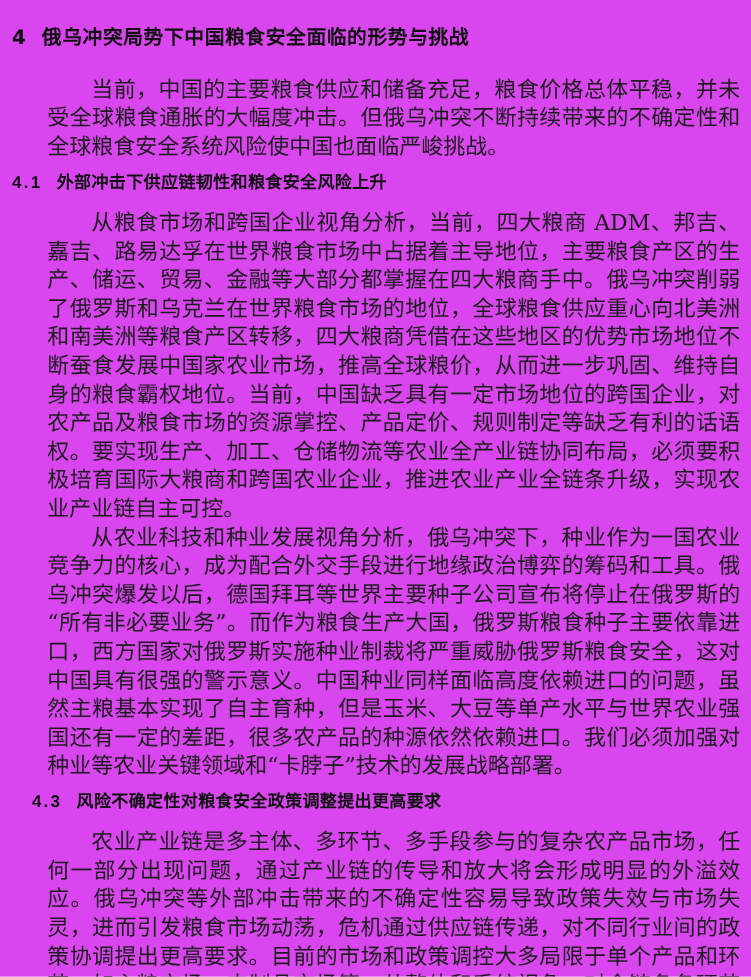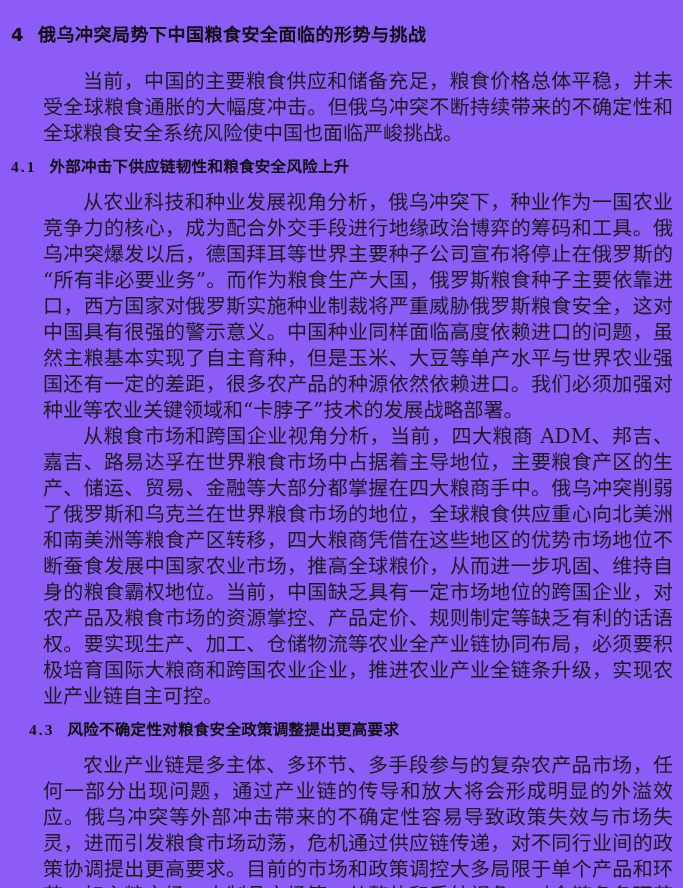--- a/index.html
+++ b/index.html
@@ -9,33 +9,33 @@
     height: 888px;
     overflow: hidden;
     font-family: "DejaVu Serif", "Liberation Serif", serif;
     color: #1c1c1c;
   }
   .page {
     width: 683px;
     height: 888px;
     padding: 14px 10px 0 11px;
     overflow: hidden;
-    background: #8b5cf6;
+    background: #d946ef;
   }
   .h-major {
     font-family: "DejaVu Sans", "Liberation Sans", sans-serif;
     font-size: 18px;
     font-weight: bold;
     color: #101010;
     line-height: 25px;
     letter-spacing: 0.5px;
   }
   .h-major .h-num { margin-right: 14px; }
   .h-minor {
-    font-family: Liberation Serif, serif;
+    font-family: Liberation Sans, sans-serif;
     font-size: 15.5px;
     font-weight: bold;
     color: #101010;
     line-height: 22px;
     letter-spacing: 0.3px;
   }
   .h-minor .h-num { margin-right: 13px; letter-spacing: 2px; }
   .h4-main { margin: 8px 0 21px 0; }
   .h-sub1 { margin: 10px 0 11px 0; }
   .h-sub2 { margin: 10px 0 11px 0; }
@@ -61,22 +61,22 @@
   </h1>
 
   <p class="body-para">当前，中国的主要粮食供应和储备充足，粮食价格总体平稳，并未受全球粮食通胀的大幅度冲击。但俄乌冲突不断持续带来的不确定性和全球粮食安全系统风险使中国也面临严峻挑战。</p>
 
   <h2 class="h-minor h-sub1">
     <span class="h-num">4.1</span><span class="h-title">外部冲击下供应链韧性和粮食安全风险上升</span>
   </h2>
 
 
 
+  <p class="body-para">从粮食市场和跨国企业视角分析，当前，四大粮商 ADM、邦吉、嘉吉、路易达孚在世界粮食市场中占据着主导地位，主要粮食产区的生产、储运、贸易、金融等大部分都掌握在四大粮商手中。俄乌冲突削弱了俄罗斯和乌克兰在世界粮食市场的地位，全球粮食供应重心向北美洲和南美洲等粮食产区转移，四大粮商凭借在这些地区的优势市场地位不断蚕食发展中国家农业市场，推高全球粮价，从而进一步巩固、维持自身的粮食霸权地位。当前，中国缺乏具有一定市场地位的跨国企业，对农产品及粮食市场的资源掌控、产品定价、规则制定等缺乏有利的话语权。要实现生产、加工、仓储物流等农业全产业链协同布局，必须要积极培育国际大粮商和跨国农业企业，推进农业产业全链条升级，实现农业产业链自主可控。</p>
   <p class="body-para">从农业科技和种业发展视角分析，俄乌冲突下，种业作为一国农业竞争力的核心，成为配合外交手段进行地缘政治博弈的筹码和工具。俄乌冲突爆发以后，德国拜耳等世界主要种子公司宣布将停止在俄罗斯的“所有非必要业务”。而作为粮食生产大国，俄罗斯粮食种子主要依靠进口，西方国家对俄罗斯实施种业制裁将严重威胁俄罗斯粮食安全，这对中国具有很强的警示意义。中国种业同样面临高度依赖进口的问题，虽然主粮基本实现了自主育种，但是玉米、大豆等单产水平与世界农业强国还有一定的差距，很多农产品的种源依然依赖进口。我们必须加强对种业等农业关键领域和“卡脖子”技术的发展战略部署。</p>
-  <p class="body-para">从粮食市场和跨国企业视角分析，当前，四大粮商 ADM、邦吉、嘉吉、路易达孚在世界粮食市场中占据着主导地位，主要粮食产区的生产、储运、贸易、金融等大部分都掌握在四大粮商手中。俄乌冲突削弱了俄罗斯和乌克兰在世界粮食市场的地位，全球粮食供应重心向北美洲和南美洲等粮食产区转移，四大粮商凭借在这些地区的优势市场地位不断蚕食发展中国家农业市场，推高全球粮价，从而进一步巩固、维持自身的粮食霸权地位。当前，中国缺乏具有一定市场地位的跨国企业，对农产品及粮食市场的资源掌控、产品定价、规则制定等缺乏有利的话语权。要实现生产、加工、仓储物流等农业全产业链协同布局，必须要积极培育国际大粮商和跨国农业企业，推进农业产业全链条升级，实现农业产业链自主可控。</p>
 
   <h2 class="h-minor h-sub3">
     <span class="h-num">4.3</span><span class="h-title">风险不确定性对粮食安全政策调整提出更高要求</span>
   </h2>
 
   <p class="body-para">农业产业链是多主体、多环节、多手段参与的复杂农产品市场，任何一部分出现问题，通过产业链的传导和放大将会形成明显的外溢效应。俄乌冲突等外部冲击带来的不确定性容易导致政策失效与市场失灵，进而引发粮食市场动荡，危机通过供应链传递，对不同行业间的政策协调提出更高要求。目前的市场和政策调控大多局限于单个产品和环节，如主粮市场、肉制品市场等，从整体和系统视角，对全链条各环节综合调控和整体协调的关注不够。因此，为应对震荡的国际粮食市场，保障国内粮食安全，必须着手建立一套完整的宏观调控体系，形成全产业链调控机制，在政策上支持企业构建从生产到终端的完整的产业链，增强国家对市场的掌控力。</p>
 
 
   <p class="body-para">俄乌冲突引发的全球粮食危机警醒我们，世界经济相互联系相互依赖，但“打铁还需自身硬”，新时期</p>
 

